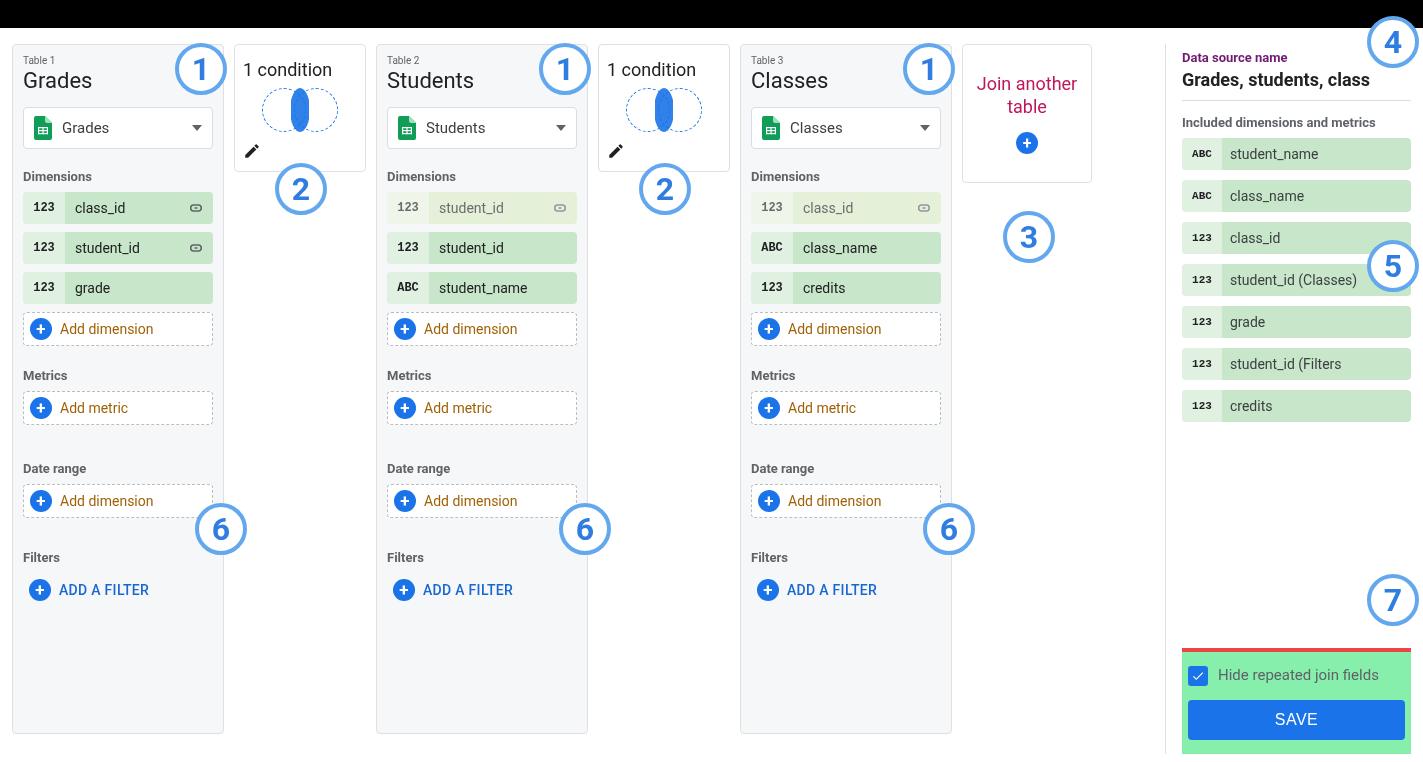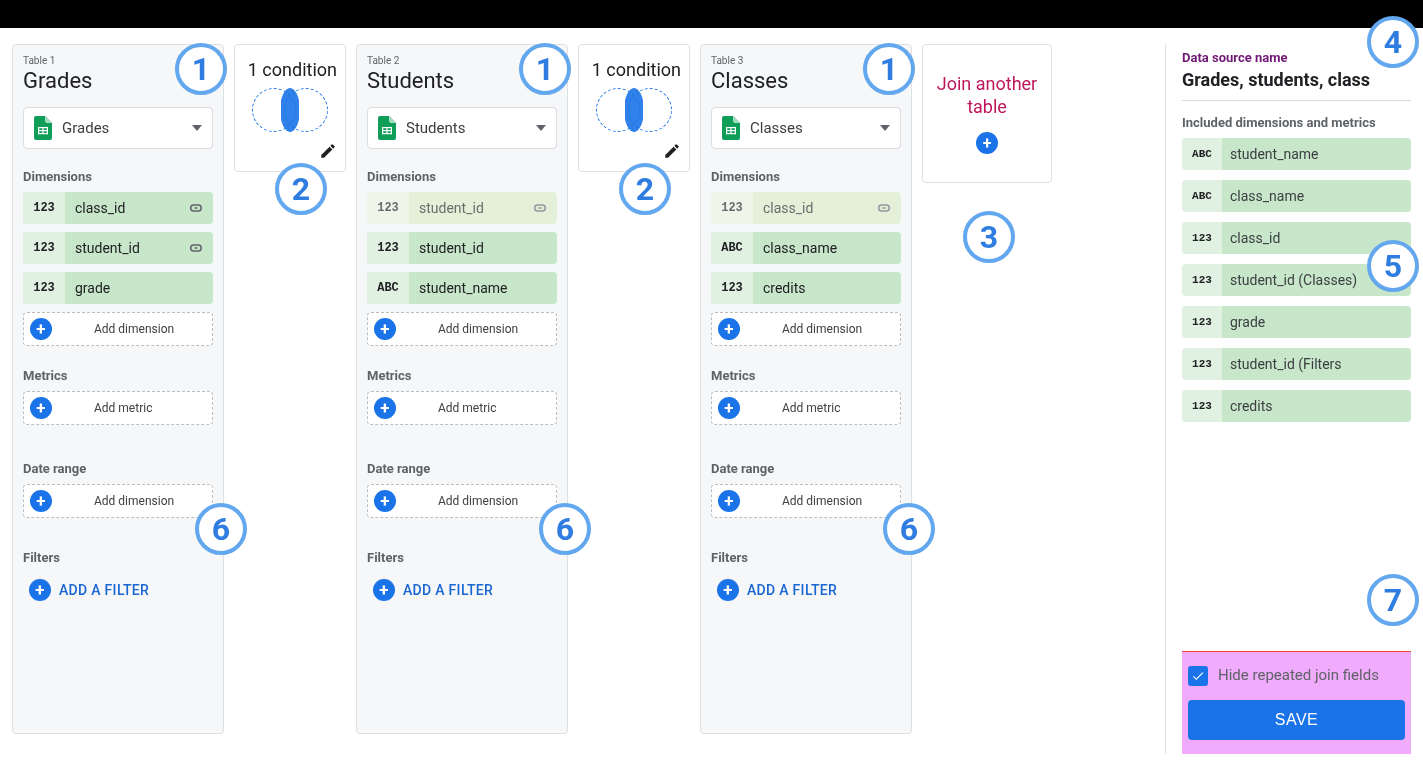--- a/index.html
+++ b/index.html
@@ -111,28 +111,28 @@
     padding: 0 6px; gap: 8px;
     cursor: pointer;
     background: #fff;
   }
   .plus-circle {
     width: 22px; height: 22px; border-radius: 50%;
     background: #1a73e8; color: #fff;
     display: inline-flex; align-items: center; justify-content: center;
     font-size: 17px; font-weight: 700; line-height: 1;
   }
-  .add-chip .text { color: #404040; font-size: 12px; margin-left: 34px; }
+  .add-chip .text { color: #a16207; font-size: 14px; }
   .add-chip.noborder { border: none; background: transparent; }
   .add-chip .link-text { color: #1967d2; font-weight: 500; letter-spacing: .3px; }
 
   
   .join-card {
-    width: 112px;
-    text-align: right;
+    width: 132px;
+    text-align: left;
     padding: 14px 8px 8px 8px;
     position: relative;
   }
   .join-card .cond-label { font-size: 18px; color: #202124; }
   .venn { width: 80px; height: 52px; margin: 4px auto 6px auto; position: relative; }
   .venn .c {
     width: 44px; height: 44px; border-radius: 50%;
     border: 1px dashed #1a73e8; position: absolute; top: 4px;
   }
   .venn .c.c1 { left: 2px; }
@@ -180,23 +180,23 @@
   .right-chip-col { display: flex; flex-direction: column; gap: 10px; }
   .right-chip {
     height: 32px; display: flex; align-items: center;
     background: #c8e6c9; border-radius: 4px; overflow: hidden;
   }
   .right-chip .type-box { width: 40px; font-size: 11px; }
   .right-chip .name { padding-left: 8px; font-size: 14px; }
 
   .bottom-actions {
     margin-top: auto;
-    border-top: 1px solid #ef4444;
+    border-top: 4px solid #ef4444;
     padding: 14px 6px 14px 6px;
-    background: #f0abfc;
+    background: #86efac;
   }
   .checkbox-row { display: flex; gap: 10px; align-items: flex-start; margin-bottom: 14px; }
   .checkbox {
     width: 20px; height: 20px; border-radius: 3px;
     background: #1a73e8; display: inline-flex; align-items: center; justify-content: center;
     flex: 0 0 20px;
   }
   .checkbox svg { width: 14px; height: 14px; fill: #fff; }
   .checkbox-row .lbl { color: #5f6368; font-size: 15px; line-height: 1.25; }
   .save-btn {

